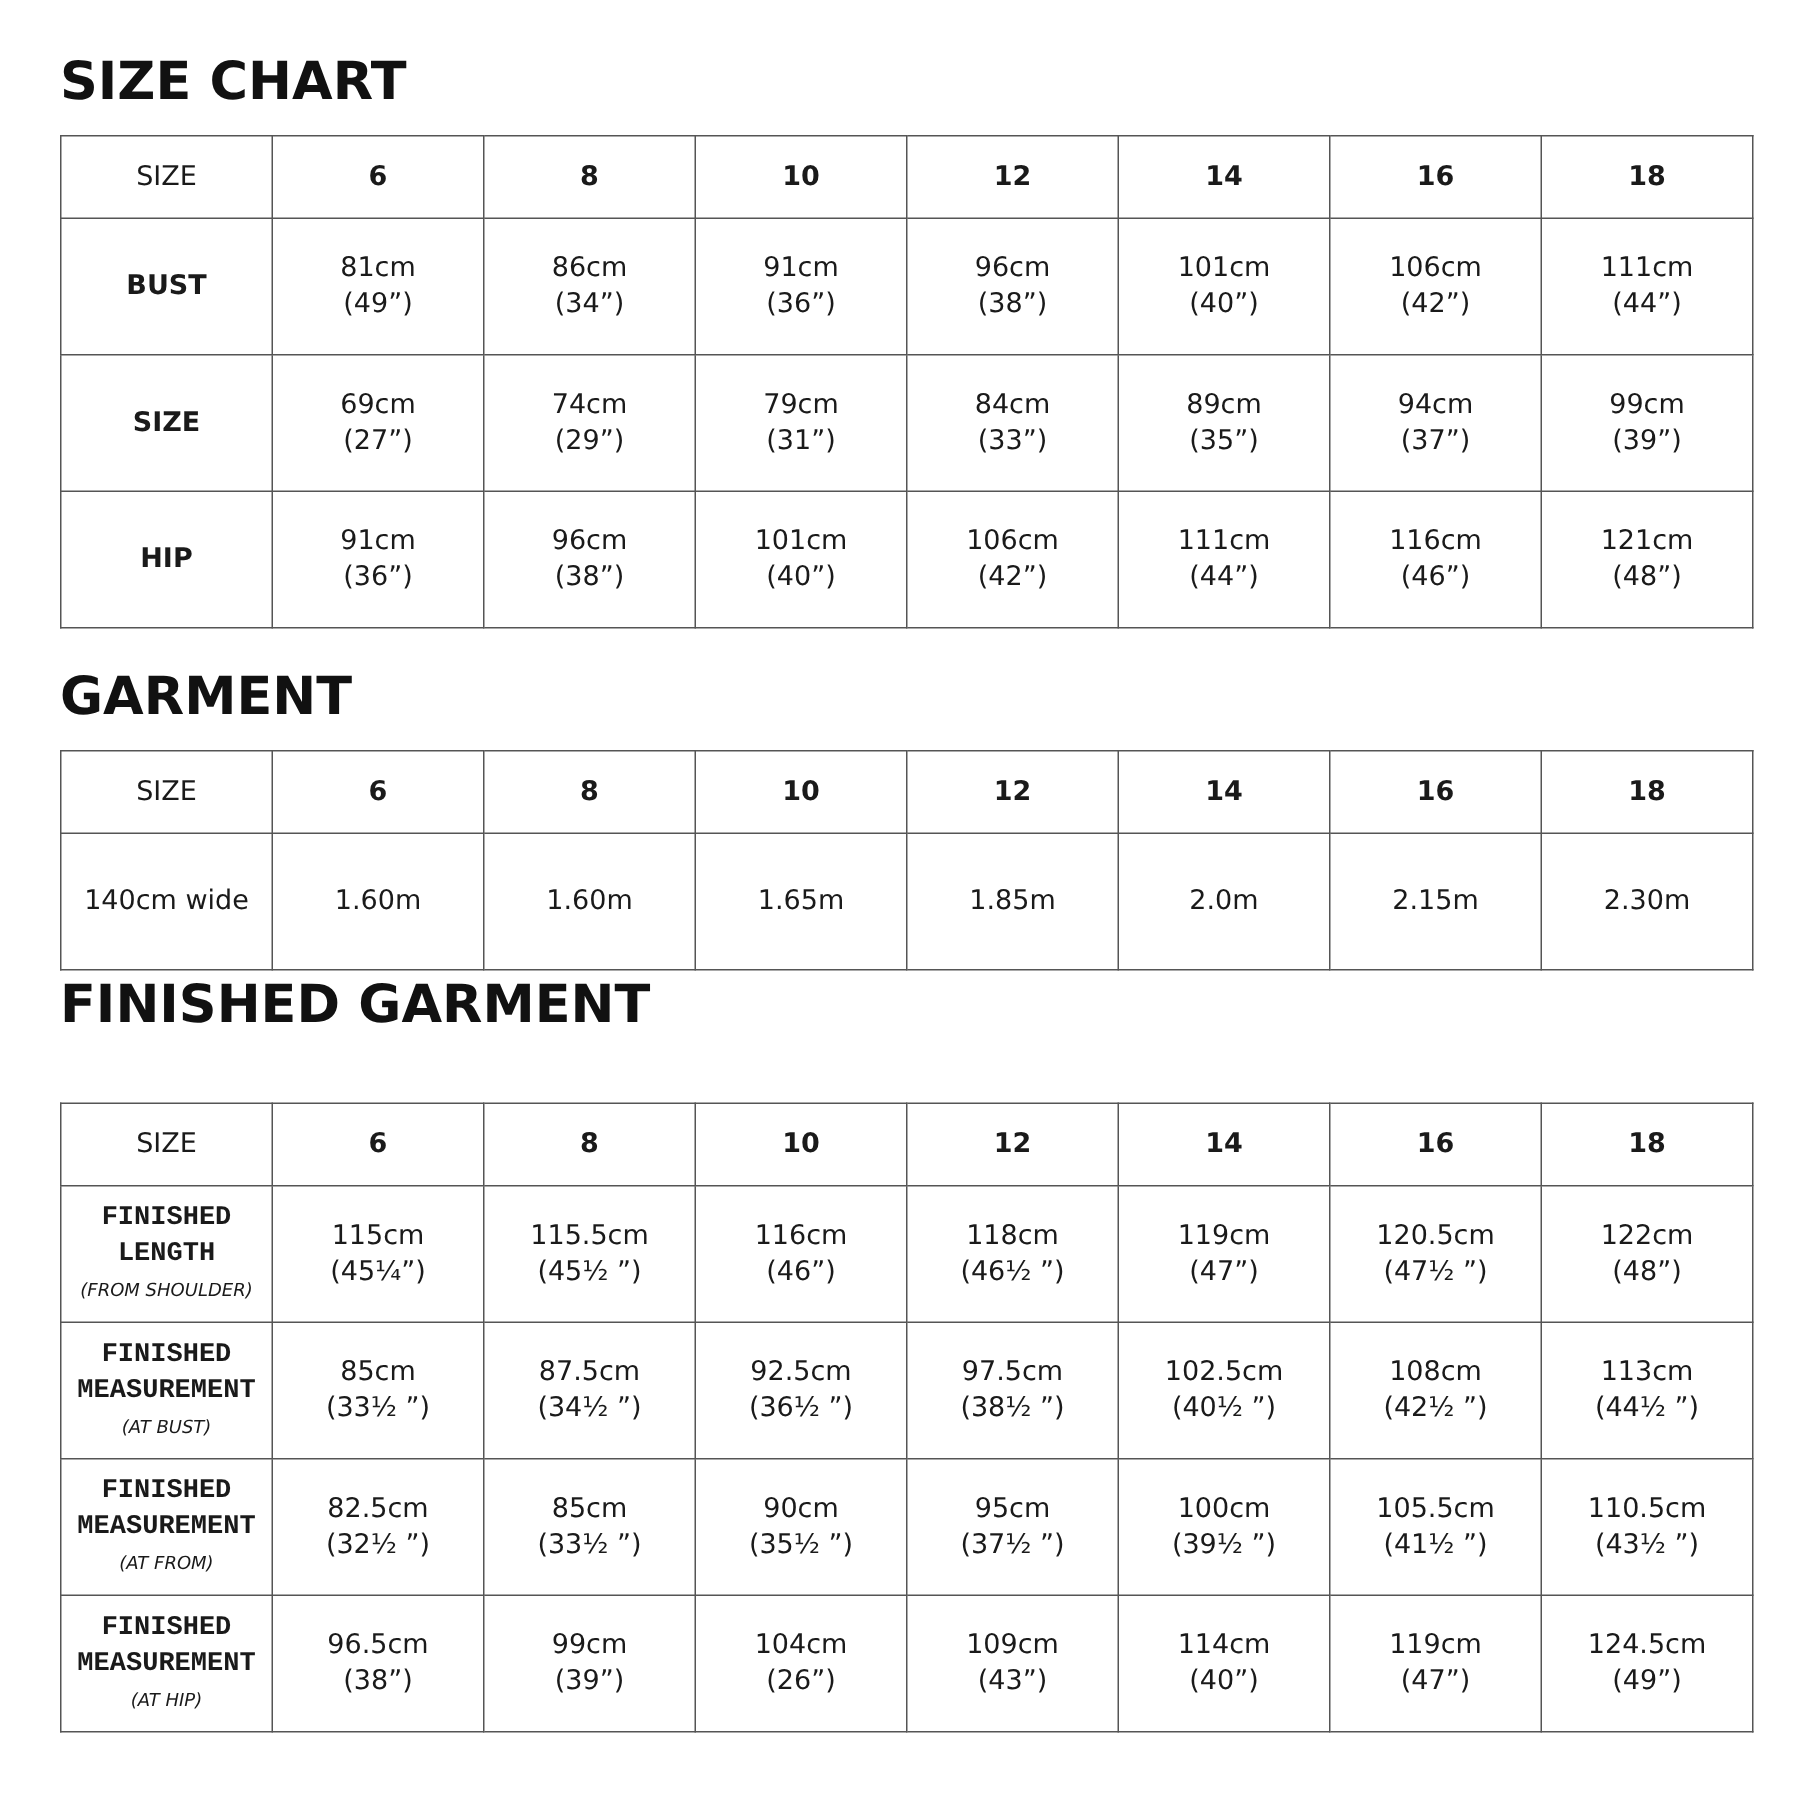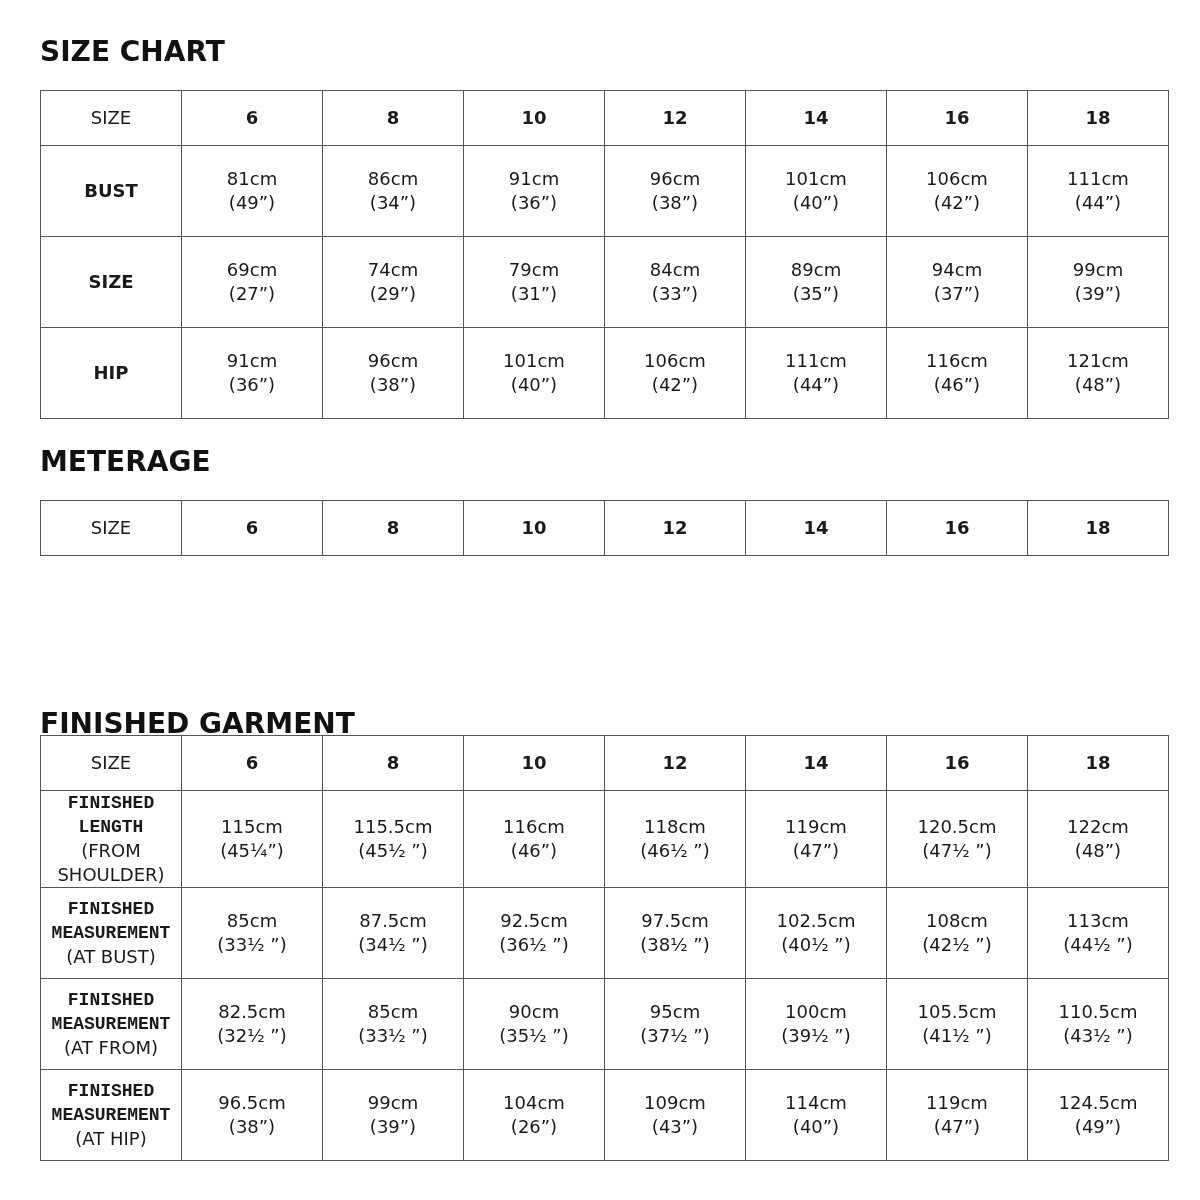--- a/index.html
+++ b/index.html
@@ -3,21 +3,21 @@
 <meta charset="utf-8">
 <style>
   html, body { margin: 0; padding: 0; background: #ffffff; }
   body {
     width: 1200px; height: 1200px; position: relative; overflow: hidden;
     font-family: "DejaVu Sans", "Liberation Sans", sans-serif;
     color: #111111;
   }
   .section-title {
     position: absolute; left: 40px; margin: 0;
-    font-size: 28px; font-weight: 700; letter-spacing: 0px;
+    font-size: 35px; font-weight: 700; letter-spacing: 0px;
     line-height: 1; color: #111111;
     font-family: "DejaVu Sans", sans-serif;
   }
   table.grid {
     position: absolute; left: 40px; width: 1120px;
     border-collapse: collapse; table-layout: fixed;
   }
   table.grid td {
     border: 1.5px solid #555555;
     text-align: center; vertical-align: middle;
@@ -25,21 +25,21 @@
     font-size: 18px; line-height: 24px; color: #1a1a1a;
   }
   table.grid tr.head td { height: 54px; }
   table.grid tr.body td { height: 90px; }
   td.row-label { font-size: 19px; }
   td.row-label.bold, td.col-head { font-weight: 700; }
   td.size-label { font-weight: 400; font-size: 19px; margin-left: 14px; }
   td.col-head { font-size: 19px; }
   .cm, .inch { display: block; }
   .small-label { font-size: 13px; line-height: 16px; font-weight: 700; }
-  .small-label .sub { font-weight: 400; font-size: 18px; display:block; }
+  .small-label .sub { font-weight: 400; font-size: 12px; display:block;font-style:italic; }
   .small-label .main { display:block;font-family:Liberation Mono, monospace; }
   td.meter { font-size: 18px; }
 </style>
 </head>
 <body>
 
 <h1 class="section-title" style="top:38px;">SIZE CHART</h1>
 <table class="grid" style="top:90px;">
   <tbody>
       <tr class="head">
@@ -141,37 +141,47 @@
           <span class="inch">(46”)</span>
         </td>
     <td>
           <span class="cm">121cm</span>
           <span class="inch">(48”)</span>
         </td>
   </tr>
 </tbody>
   </table>
 
-<h1 class="section-title" style="top:448px;">METERAGE</h1>
+<h1 class="section-title" style="top:448px;">GARMENT</h1>
 <table class="grid" style="top:500px;">
   <tbody>
       <tr class="head">
     <td class="size-label">SIZE</td>
     <td class="col-head">6</td>
     <td class="col-head">8</td>
     <td class="col-head">10</td>
     <td class="col-head">12</td>
     <td class="col-head">14</td>
     <td class="col-head">16</td>
     <td class="col-head">18</td>
   </tr>
+  <tr class="body">
+    <td class="row-label">140cm wide</td>
+    <td class="meter">1.60m</td>
+    <td class="meter">1.60m</td>
+    <td class="meter">1.65m</td>
+    <td class="meter">1.85m</td>
+    <td class="meter">2.0m</td>
+    <td class="meter">2.15m</td>
+    <td class="meter">2.30m</td>
+  </tr>
 </tbody>
   </table>
 
-<h1 class="section-title" style="top:710px;">FINISHED GARMENT</h1>
+<h1 class="section-title" style="top:653px;">FINISHED GARMENT</h1>
 <table class="grid" style="top:735px;">
   <tbody>
       <tr class="head">
     <td class="size-label">SIZE</td>
     <td class="col-head">6</td>
     <td class="col-head">8</td>
     <td class="col-head">10</td>
     <td class="col-head">12</td>
     <td class="col-head">14</td>
     <td class="col-head">16</td>

